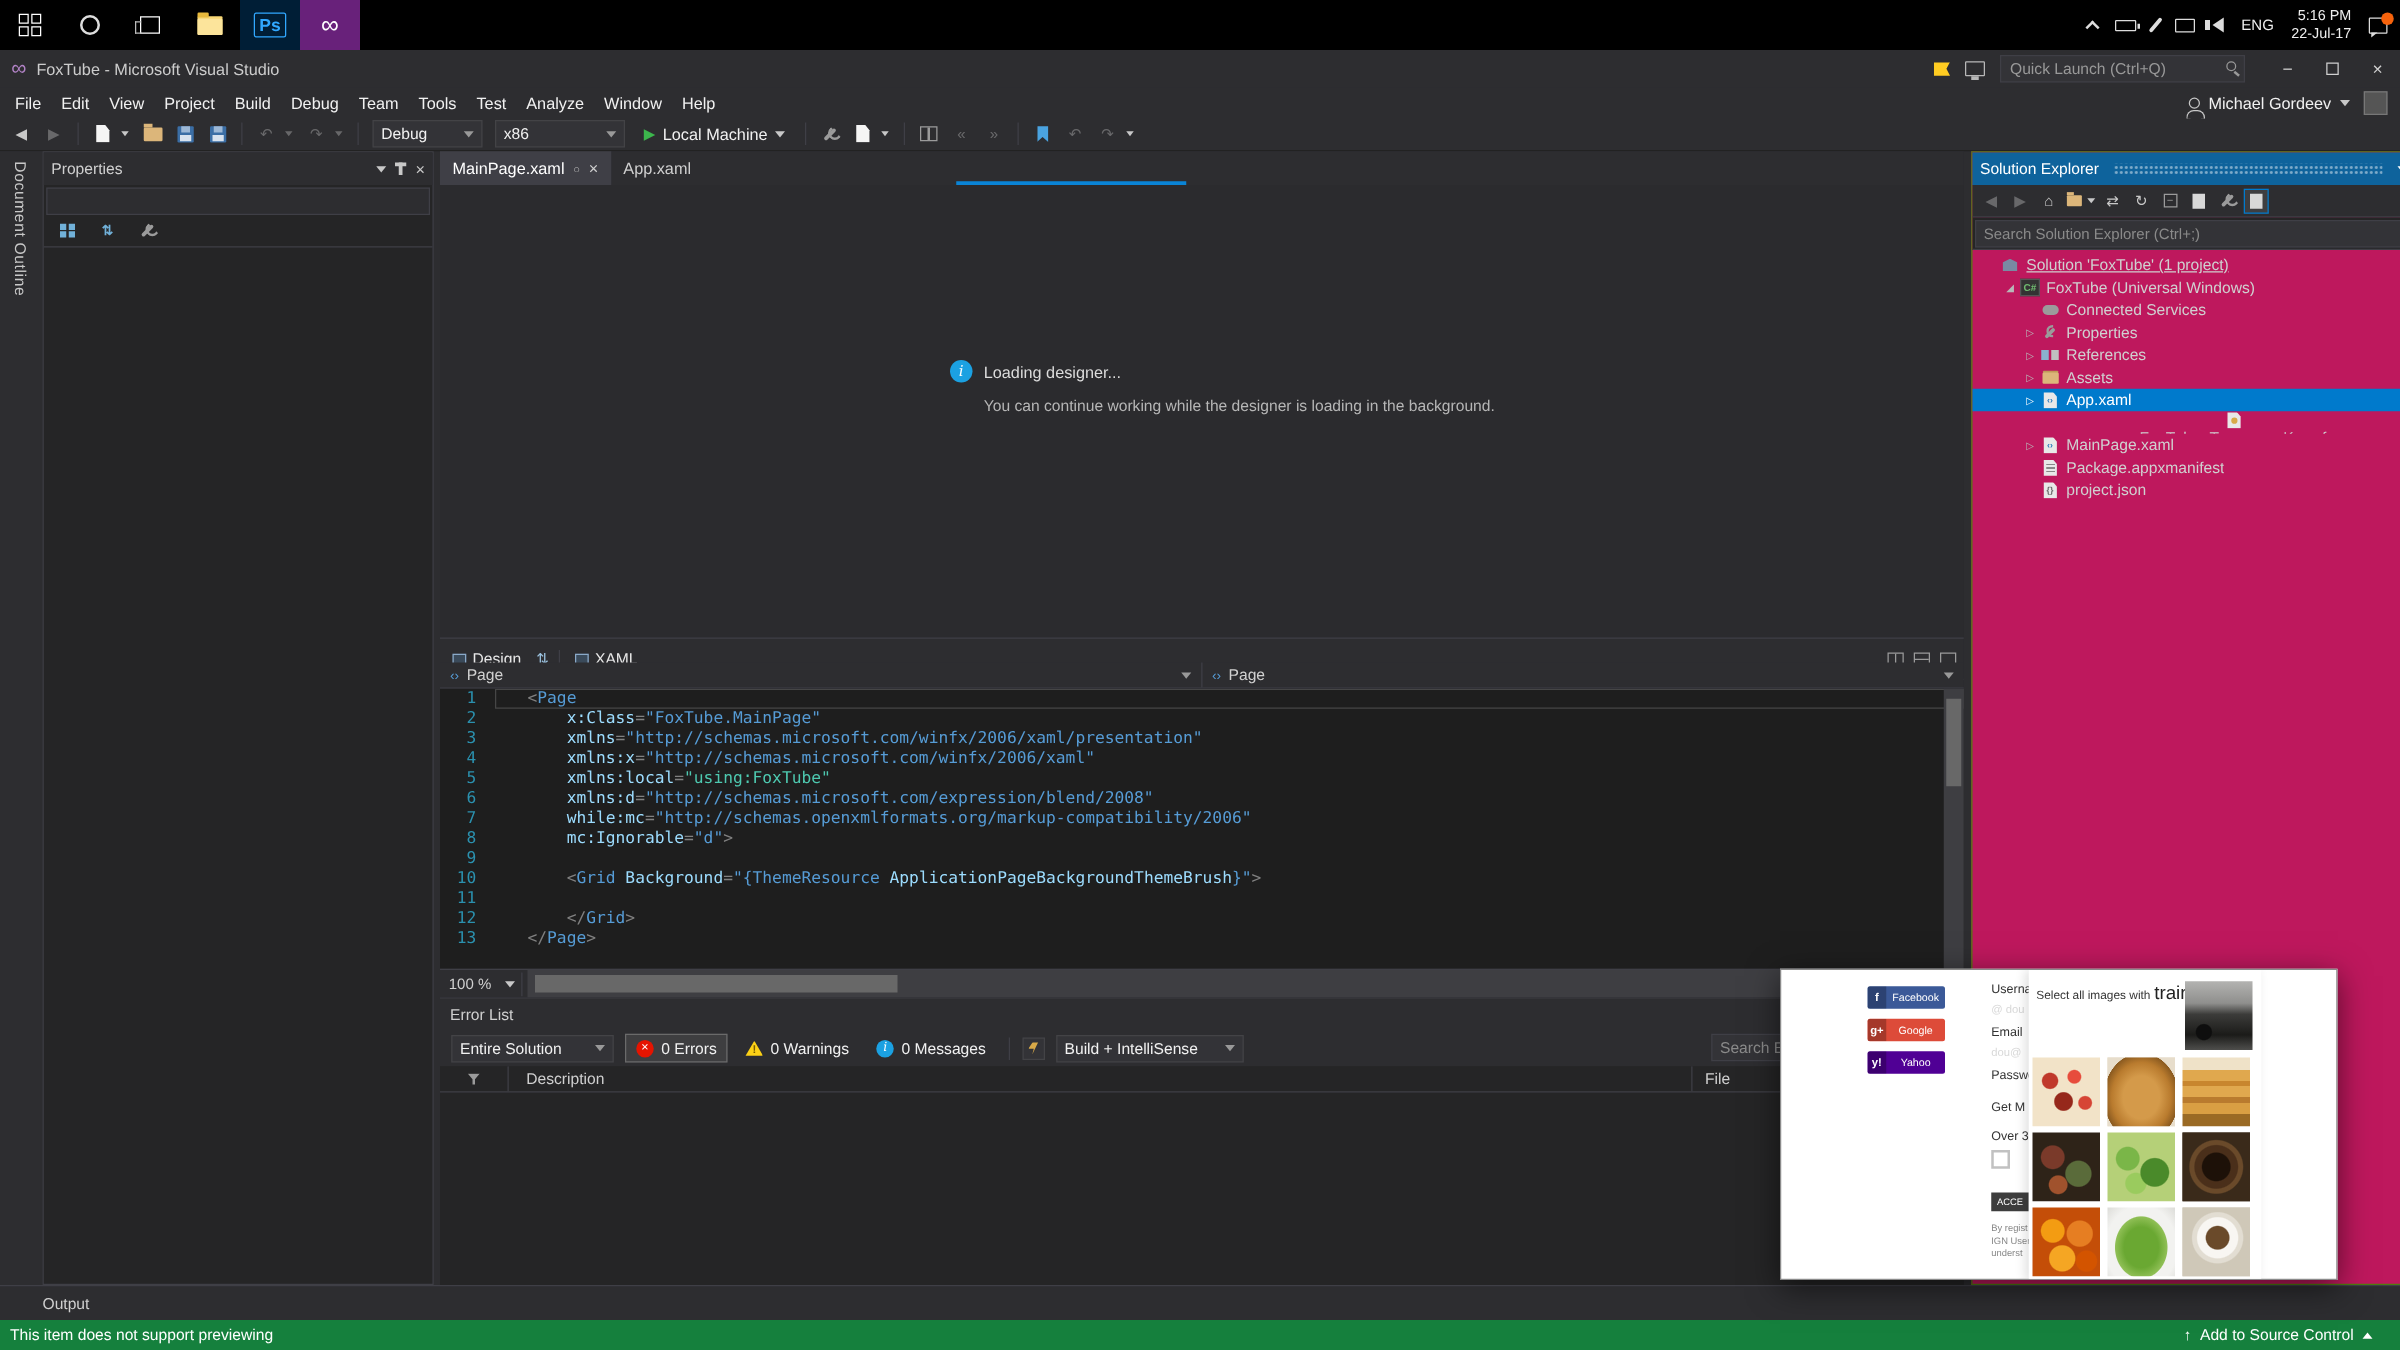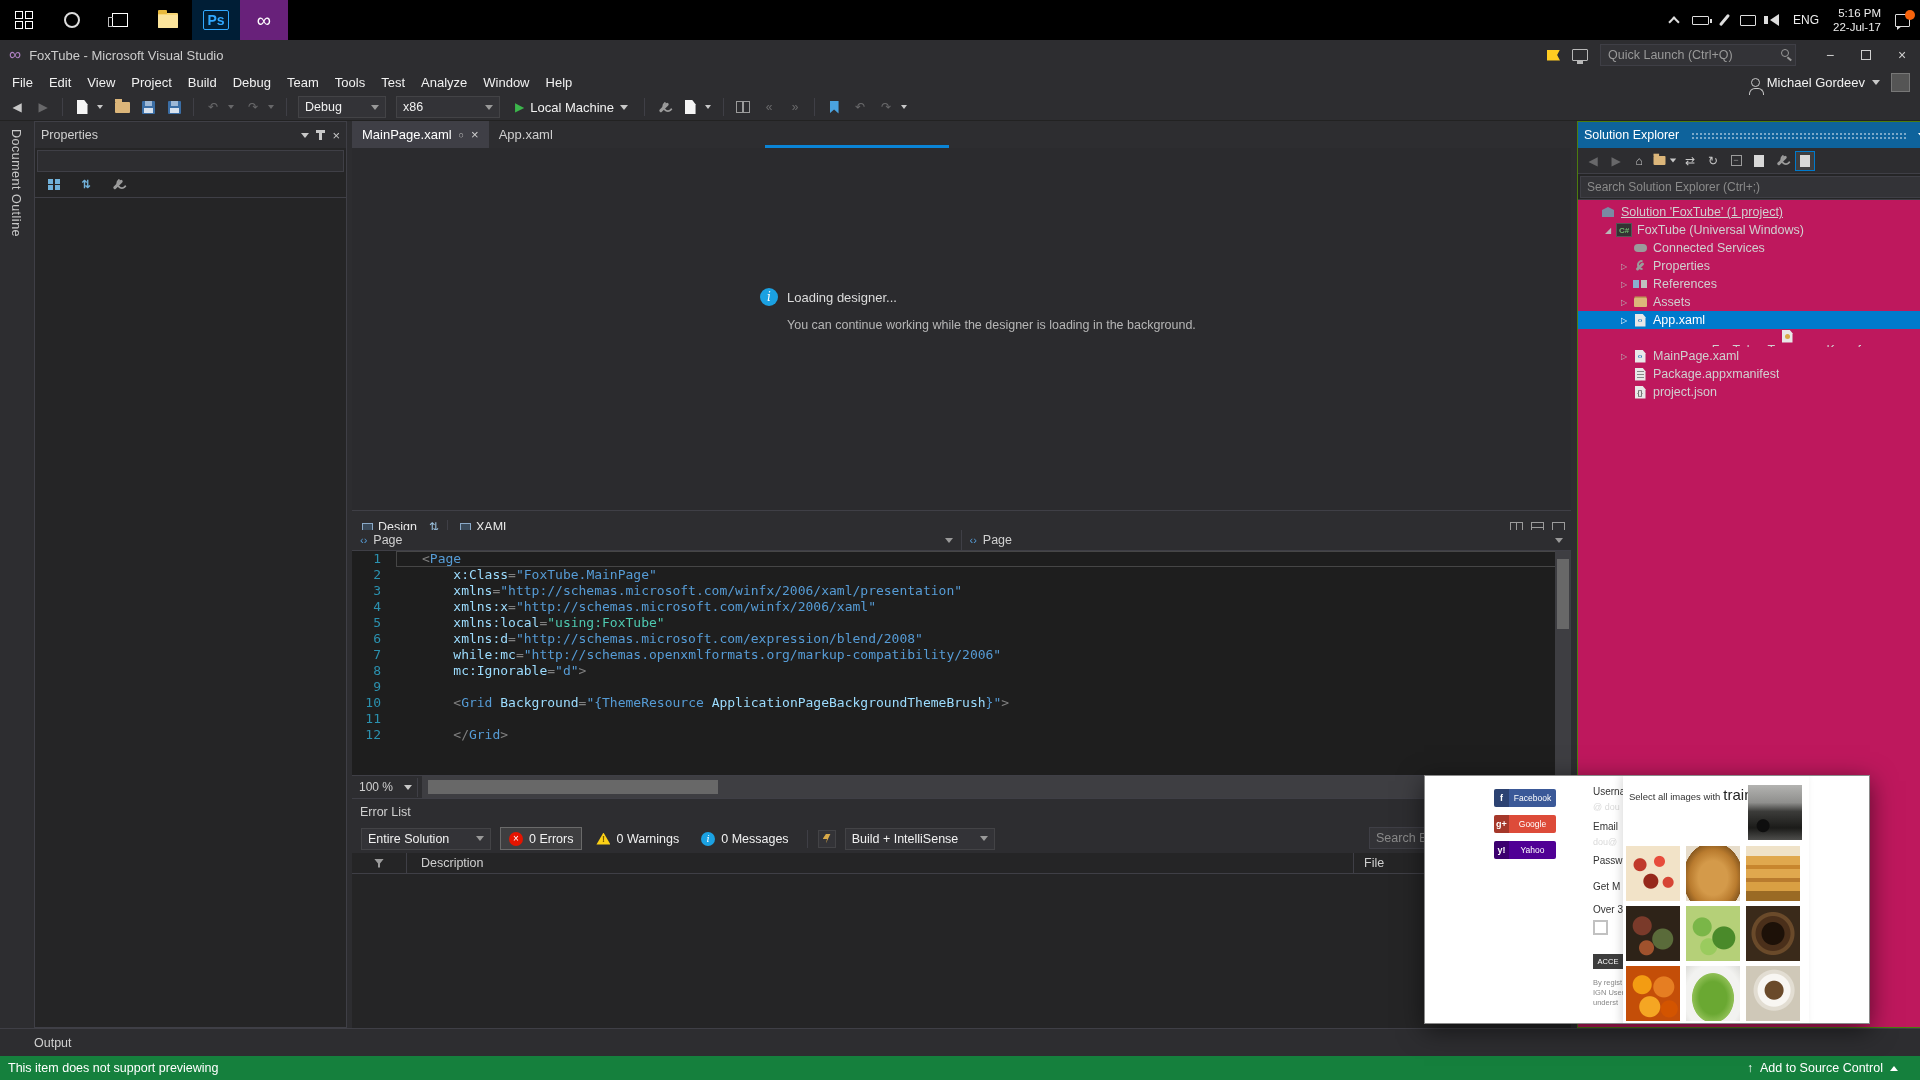--- a/index.html
+++ b/index.html
@@ -473,20 +473,21 @@
         <div class="code-line"><span class="ln">3</span><span class="ct"><span class="tok-p">    </span><span class="tok-a">xmlns</span><span class="tok-d">=</span><span class="tok-v">"http://schemas.microsoft.com/winfx/2006/xaml/presentation"</span></span></div>
         <div class="code-line"><span class="ln">4</span><span class="ct"><span class="tok-p">    </span><span class="tok-a">xmlns:x</span><span class="tok-d">=</span><span class="tok-v">"http://schemas.microsoft.com/winfx/2006/xaml"</span></span></div>
         <div class="code-line"><span class="ln">5</span><span class="ct"><span class="tok-p">    </span><span class="tok-a">xmlns:local</span><span class="tok-d">=</span><span class="tok-vt">"using:FoxTube"</span></span></div>
         <div class="code-line"><span class="ln">6</span><span class="ct"><span class="tok-p">    </span><span class="tok-a">xmlns:d</span><span class="tok-d">=</span><span class="tok-v">"http://schemas.microsoft.com/expression/blend/2008"</span></span></div>
         <div class="code-line"><span class="ln">7</span><span class="ct"><span class="tok-p">    </span><span class="tok-a">while:mc</span><span class="tok-d">=</span><span class="tok-v">"http://schemas.openxmlformats.org/markup-compatibility/2006"</span></span></div>
         <div class="code-line"><span class="ln">8</span><span class="ct"><span class="tok-p">    </span><span class="tok-a">mc:Ignorable</span><span class="tok-d">=</span><span class="tok-v">"d"</span><span class="tok-d">&gt;</span></span></div>
         <div class="code-line"><span class="ln">9</span><span class="ct"></span></div>
         <div class="code-line"><span class="ln">10</span><span class="ct"><span class="tok-p">    </span><span class="tok-d">&lt;</span><span class="tok-t">Grid</span><span class="tok-p"> </span><span class="tok-a">Background</span><span class="tok-d">=</span><span class="tok-v">"{ThemeResource </span><span class="tok-a">ApplicationPageBackgroundThemeBrush</span><span class="tok-v">}"</span><span class="tok-d">&gt;</span></span></div>
         <div class="code-line"><span class="ln">11</span><span class="ct"></span></div>
         <div class="code-line"><span class="ln">12</span><span class="ct"><span class="tok-p">    </span><span class="tok-d">&lt;/</span><span class="tok-t">Grid</span><span class="tok-d">&gt;</span></span></div>
+        <div class="code-line"><span class="ln">13</span><span class="ct"><span class="tok-d">&lt;/</span><span class="tok-t">Page</span><span class="tok-d">&gt;</span></span></div>
       </div>
     </div>
   <div class="vscroll">
       <span class="vthumb"></span>
     </div>
 
   <div class="zoomrow">
     <span class="zoom-combo">
       <span>100 %</span>
       <span class="caret"></span>

